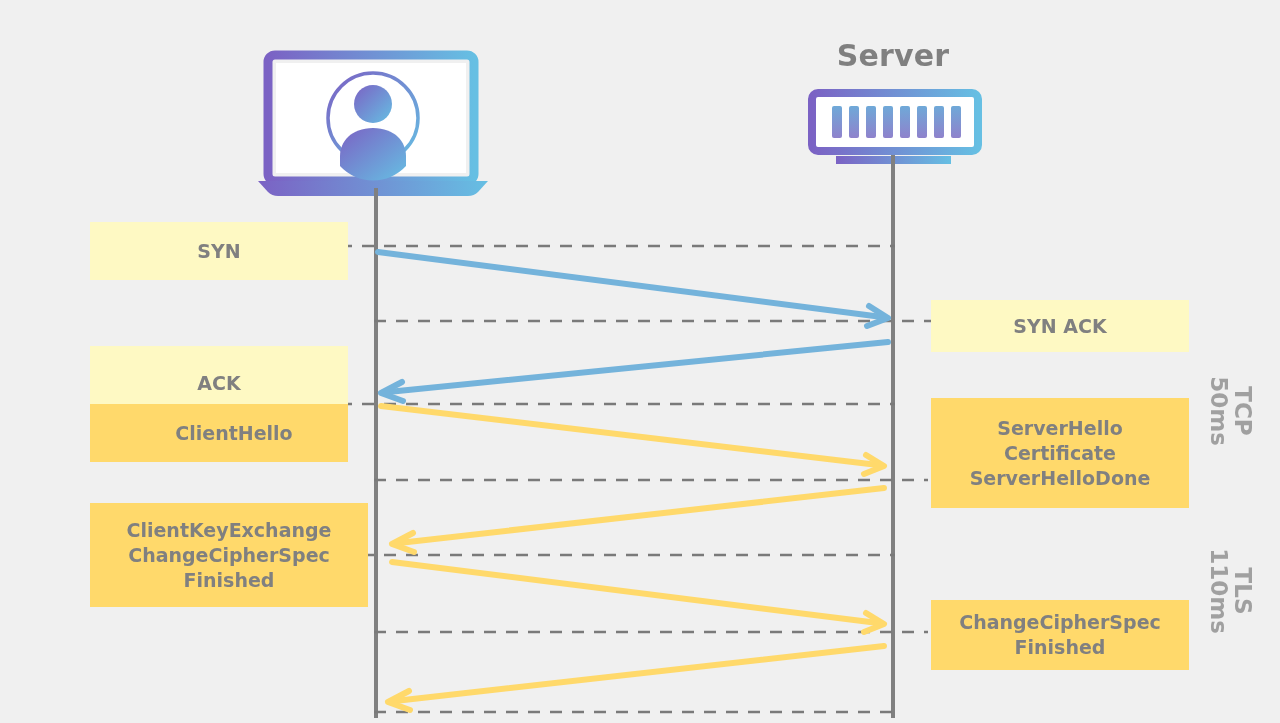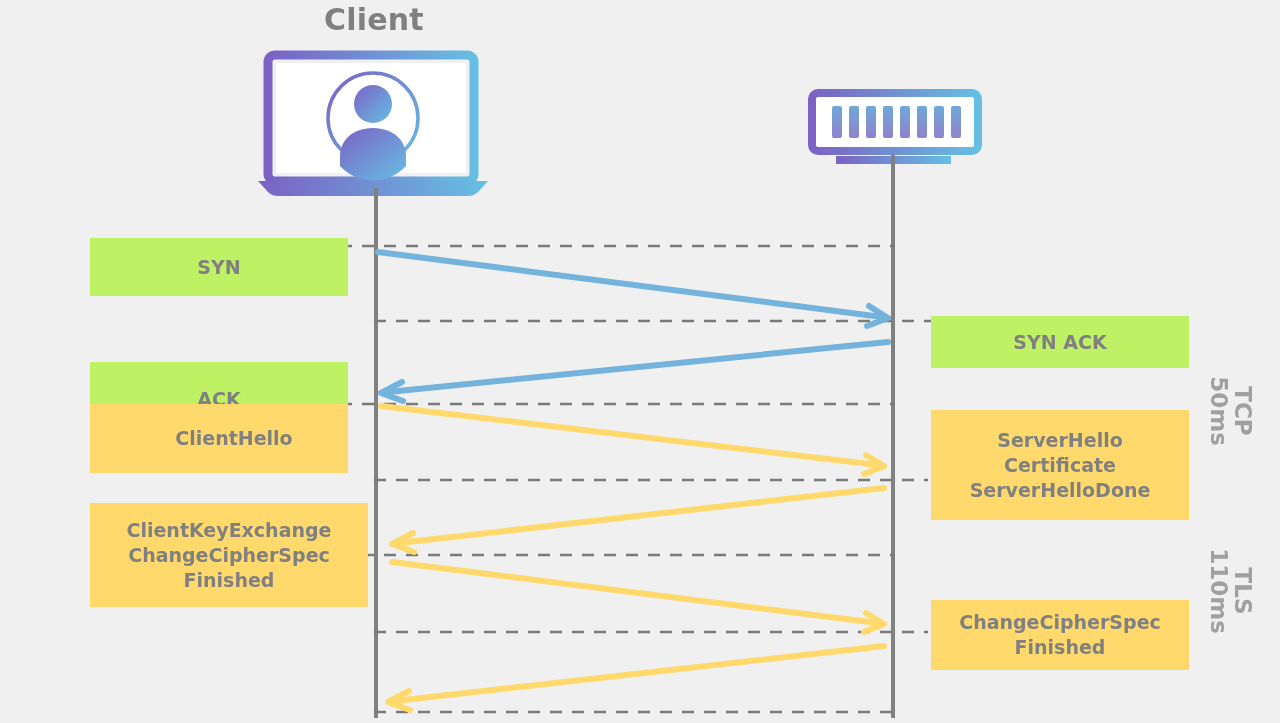--- a/index.html
+++ b/index.html
@@ -40,21 +40,21 @@
     align-items: center;
     justify-content: center;
     text-align: center;
     color: #808080;
     font-weight: bold;
     font-size: 19px;
     line-height: 25px;
     box-sizing: border-box;
     padding: 2px 6px;
   }
-  .msgbox.blue   { background: #bef264; margin-top: 16px; }
+  .msgbox.blue   { background: #fef9c3; }
   .msgbox.yellow { background: #ffd96b; }
   .msgbox .lines { white-space: pre-line; }
 
   
   .phase-label {
     position: absolute;
     color: #a0a0a0;
     font-weight: bold;
     font-size: 23px;
     line-height: 24px;
@@ -114,22 +114,22 @@
         <rect x="883" y="106" width="10" height="32" rx="2"></rect>
         <rect x="900" y="106" width="10" height="32" rx="2"></rect>
         <rect x="917" y="106" width="10" height="32" rx="2"></rect>
         <rect x="934" y="106" width="10" height="32" rx="2"></rect>
         <rect x="951" y="106" width="10" height="32" rx="2"></rect>
       </g>
       <rect x="836" y="156" width="115" height="8" fill="url(#devgrad)"></rect>
     </g>
   </svg>
 
-  <div class="actor-title" style="left:274px; top:2px; width:200px;">
-    <span>Client</span>
+  <div class="actor-title" style="left:793px; top:38px; width:200px;">
+    <span>Server</span>
   </div>
 
   <svg class="layer">
 
     <line x1="376" y1="188" x2="376" y2="718" stroke="#808080" stroke-width="4"></line>
     <line x1="893" y1="155" x2="893" y2="718" stroke="#808080" stroke-width="4"></line>
 
     <g stroke="#7a7a7a" stroke-width="2.4" stroke-dasharray="12 10">
       <line x1="340" y1="246" x2="895" y2="246"></line>
       <line x1="374" y1="321" x2="931" y2="321"></line>
@@ -172,35 +172,35 @@
   </svg>
 
   <div class="msgbox blue" style="left:90px; top:222px; width:258px; height:58px;">
     <span class="lines">SYN</span>
   </div>
 
   <div class="msgbox blue" style="left:90px; top:346px; width:258px; height:74px;">
     <span class="lines">ACK</span>
   </div>
 
-  <div class="msgbox yellow" style="left:90px; top:404px; width:258px; height:69px;padding-left:36px;">
+  <div class="msgbox yellow" style="left:90px; top:404px; width:258px; height:58px;padding-left:36px;">
     <span class="lines">ClientHello</span>
   </div>
 
   <div class="msgbox yellow" style="left:90px; top:503px; width:278px; height:104px;">
     <span class="lines">ClientKeyExchange
 ChangeCipherSpec
 Finished</span>
   </div>
 
   <div class="msgbox blue" style="left:931px; top:300px; width:258px; height:52px;">
     <span class="lines">SYN ACK</span>
   </div>
 
-  <div class="msgbox yellow" style="left:931px; top:410px; width:258px; height:110px;">
+  <div class="msgbox yellow" style="left:931px; top:398px; width:258px; height:110px;">
     <span class="lines">ServerHello
 Certificate
 ServerHelloDone</span>
   </div>
 
   <div class="msgbox yellow" style="left:931px; top:600px; width:258px; height:70px;">
     <span class="lines">ChangeCipherSpec
 Finished</span>
   </div>
 

